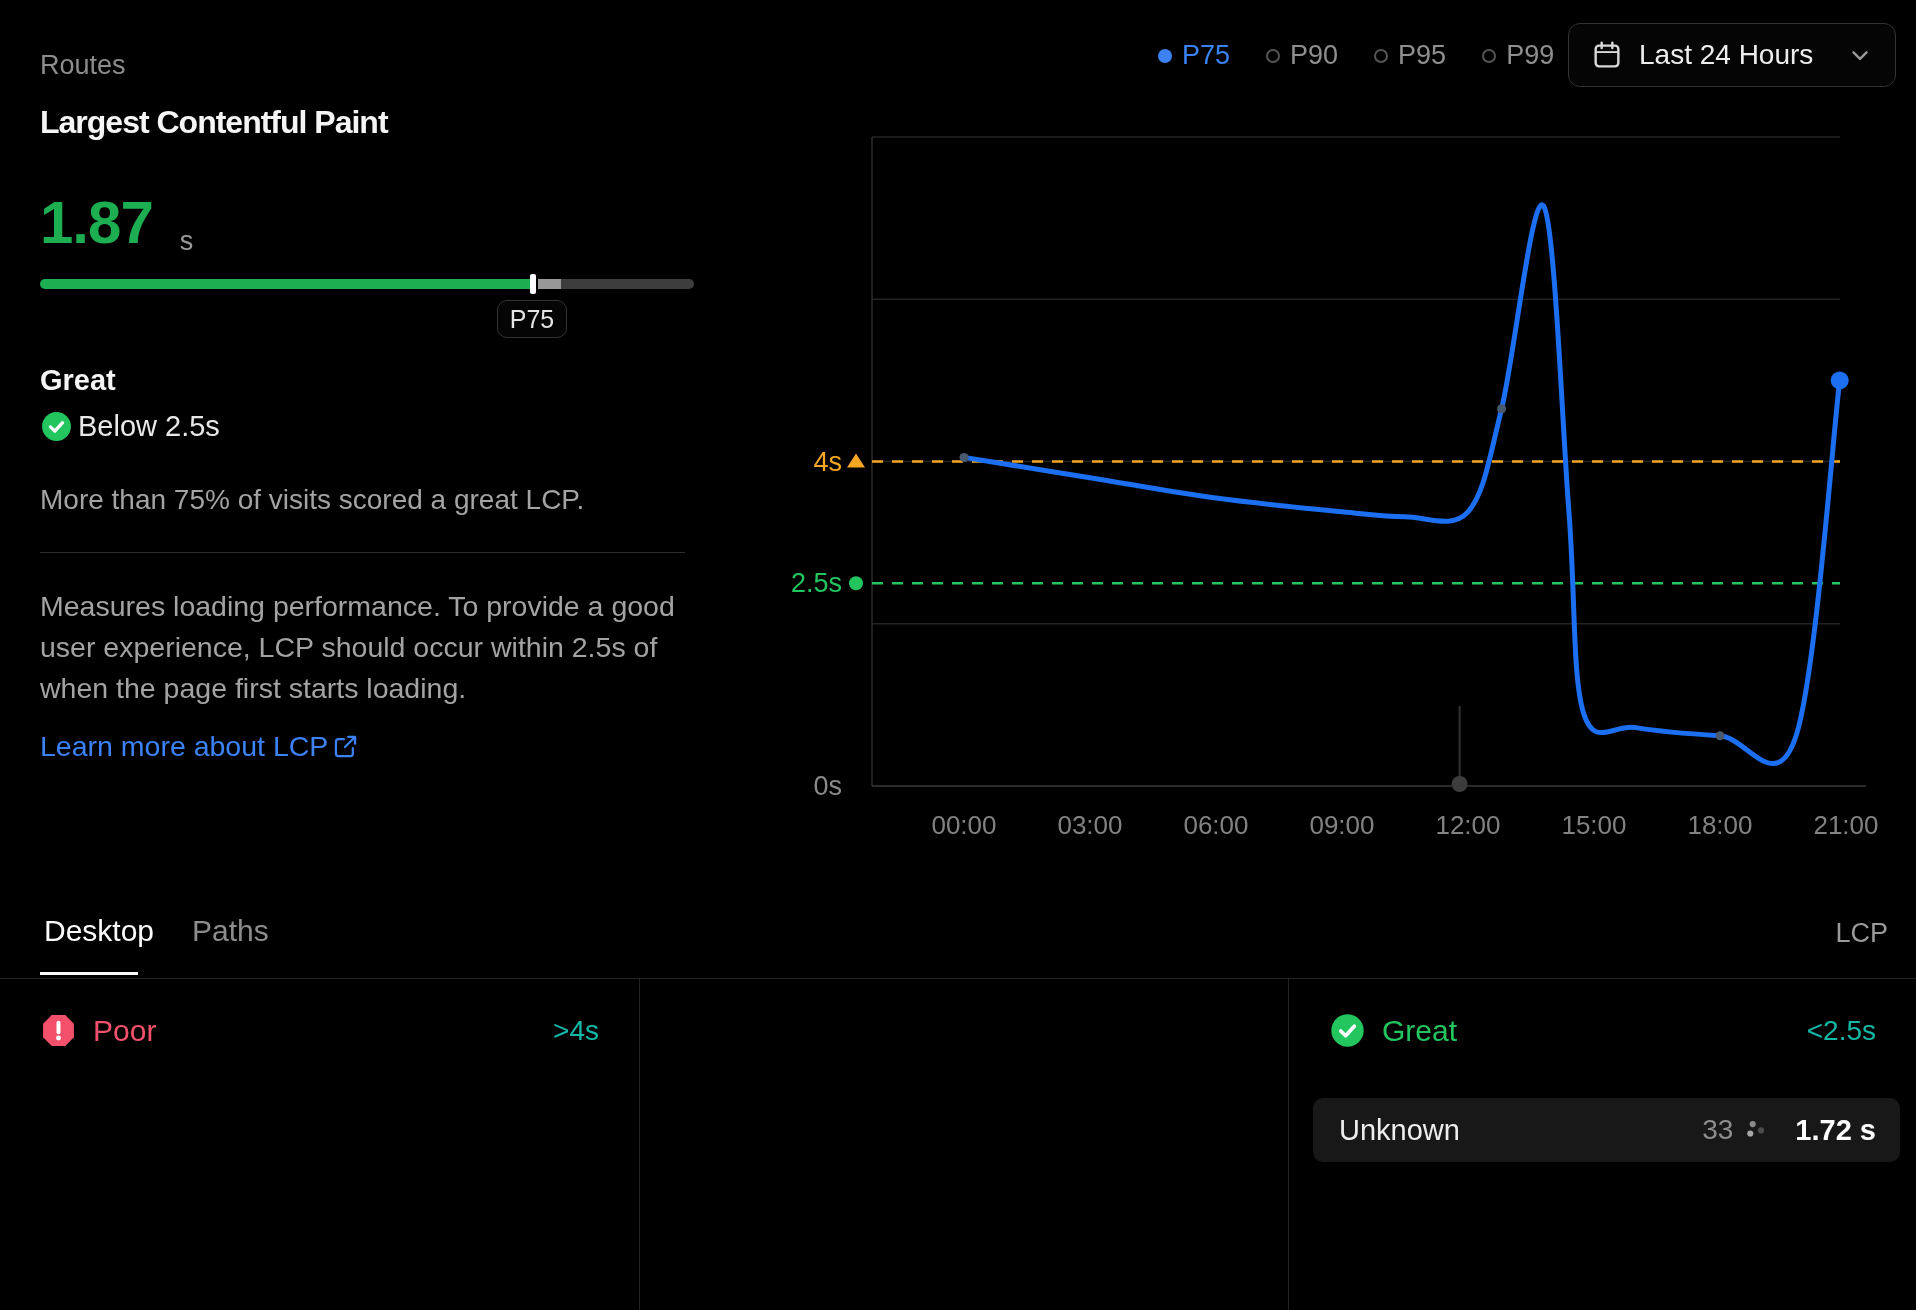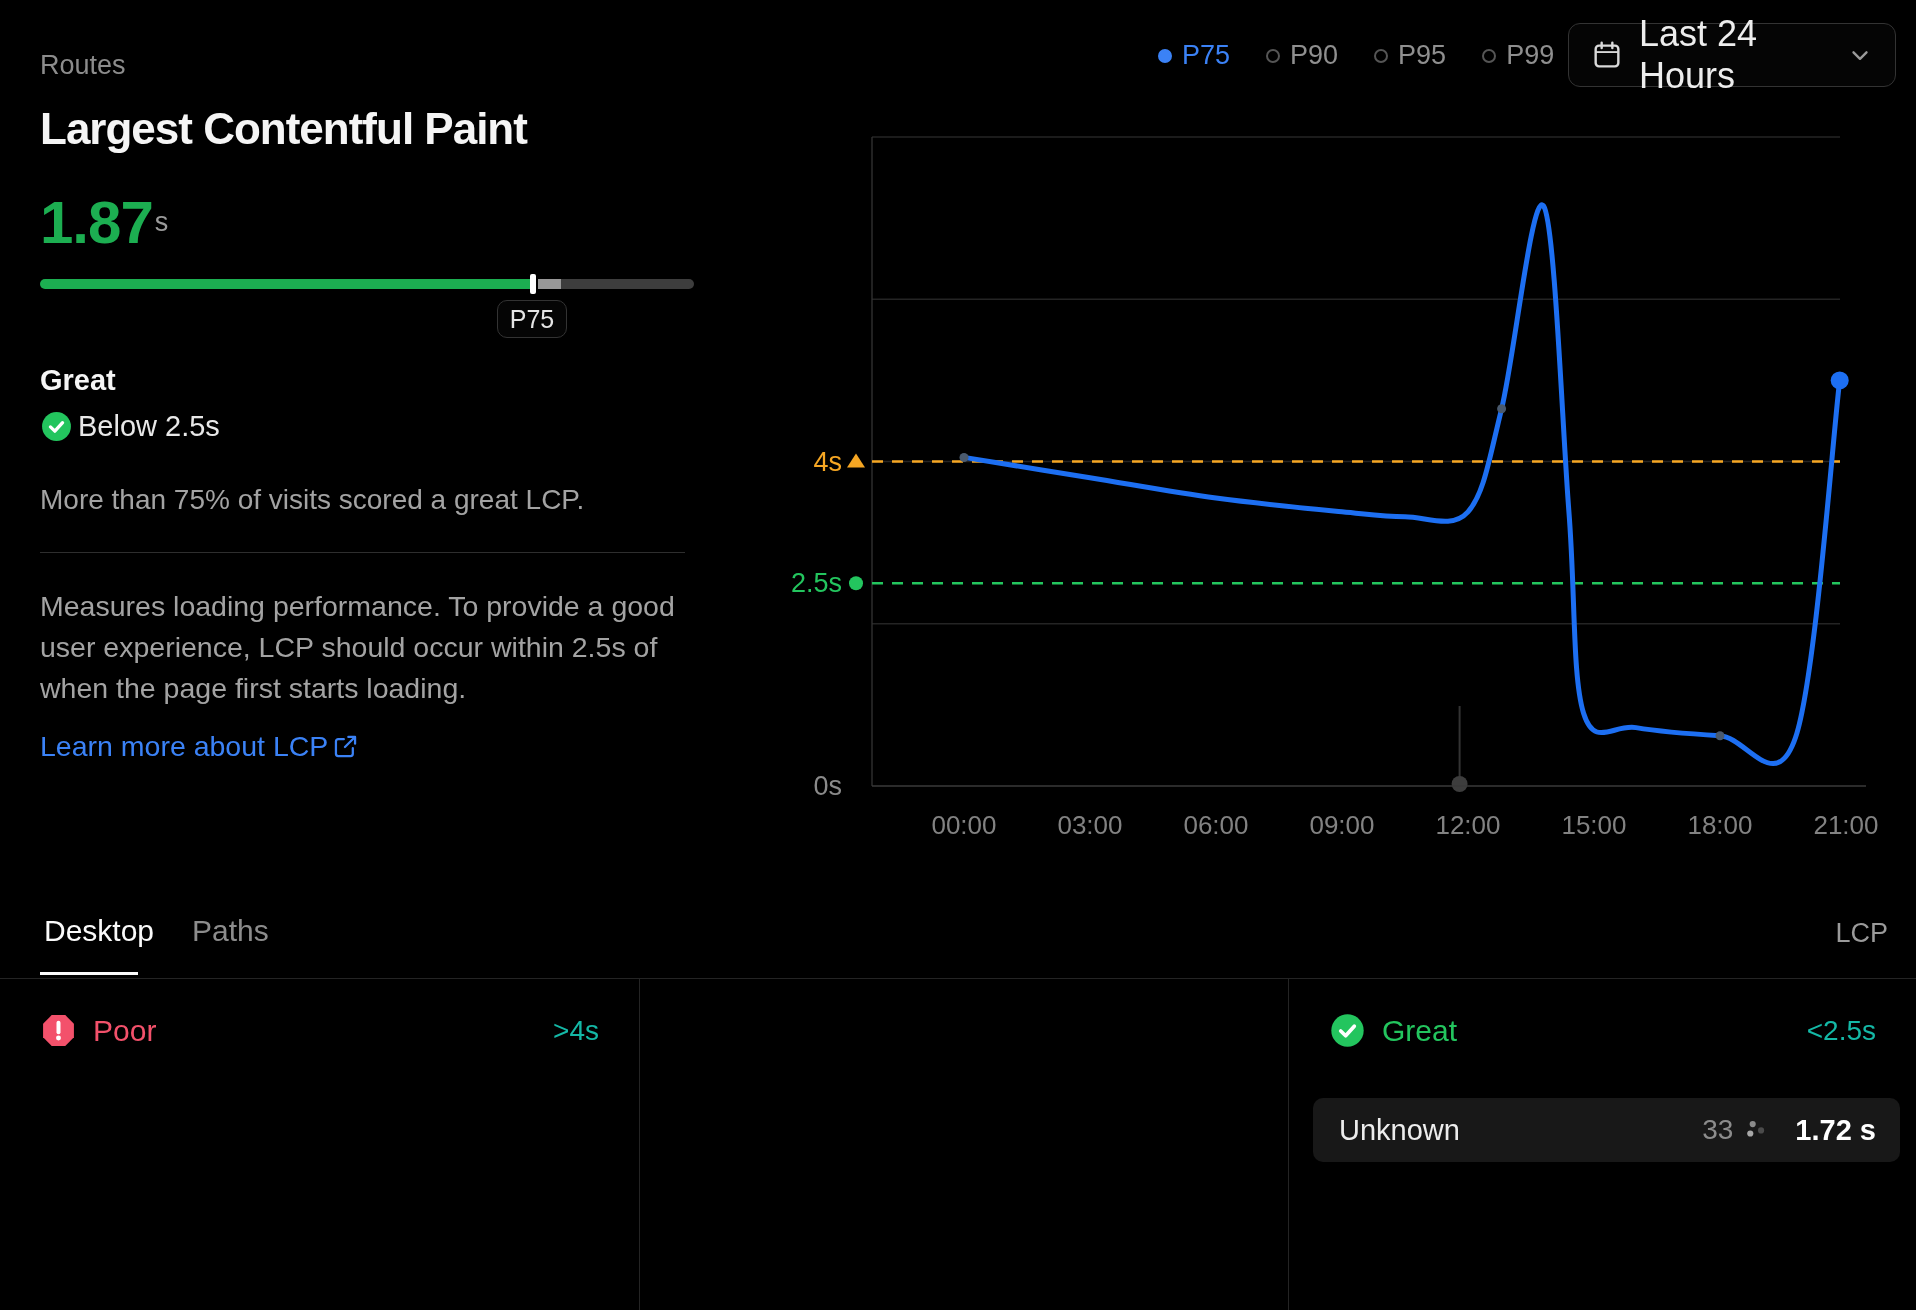--- a/index.html
+++ b/index.html
@@ -2,22 +2,22 @@
 <html style="--green: #1cae51; --green-bright: #23c55e; --orange: #f5a623; --red: #f3516b; --blue-text: #3b82f6; --bar-light: #989898; --bar-rest: #3d3d3d;"><head>
 <meta charset="utf-8">
 <style>
   * { margin:0; padding:0; box-sizing:border-box; }
   html,body { background:#000; }
   body { font-family:"Liberation Sans","DejaVu Sans",sans-serif; color:#ededed; }
   .page { position:relative; width:1916px; height:1310px; background:#000; overflow:hidden; }
 
   
   .device-label { position:absolute; left:40px; top:50px; font-size:27px; color:#8c8c8c; }
-  .page-title { position:absolute; left:40px; top:104px; font-size:44px; font-weight:bold; color:#f5f5f5; letter-spacing:-1px; }
-  .metric { position:absolute; left:40px; top:188px; display:flex; align-items:center; gap:2px; }
+  .page-title { position:absolute; left:40px; top:104px; font-size:32px; font-weight:bold; color:#f5f5f5; letter-spacing:-1px; }
+  .metric { position:absolute; left:40px; top:188px; display:flex; align-items:flex-end; gap:27px; }
   .metric-value { font-size:60px; font-weight:bold; color:var(--green); letter-spacing:-1px; }
   .metric-unit { font-size:27px; color:#9a9a9a; }
 
   .score-bar { position:absolute; left:40px; top:279px; width:654px; height:10px; }
   .seg { position:absolute; top:0; height:10px; }
   .seg-great { left:0; width:75.4%; background:var(--green); border-radius:6px 0 0 6px; }
   .seg-ni    { left:76.2%; width:3.4%; background:var(--bar-light); }
   .seg-rest  { left:79.6%; right:0; background:var(--bar-rest); border-radius:0 6px 6px 0; }
   .bar-marker { position:absolute; left:75.4%; top:-5px; width:6px; height:20px; background:#fff; border-radius:2px; transform:translateX(-50%); }
   .p75-pill { position:absolute; left:497px; top:300px; width:70px; height:38px; border:1px solid #333;
@@ -37,21 +37,21 @@
   .percentiles { position:absolute; left:1158px; top:40px; display:flex; align-items:center; gap:36px; }
   .pct-item { display:flex; align-items:center; gap:10px; cursor:pointer; }
   .pct-item .dot { width:14px; height:14px; border-radius:50%; border:2px solid #555; }
   .pct-item.active .dot { background:var(--blue-text); border-color:var(--blue-text); }
   .pct-item .pct-label { font-size:27px; color:#8f8f8f; }
   .pct-item.active .pct-label { color:var(--blue-text); }
 
   .range-button { position:absolute; left:1568px; top:23px; width:328px; height:64px; background:#050505;
                   border:1px solid #333; border-radius:12px; display:flex; align-items:center;
                   padding:0 22px; gap:16px; cursor:pointer; }
-  .range-label { font-size:36px; color:#ededed; flex:1; }
+  .range-label { font-size:28px; color:#ededed; flex:1; }
 
   
   #chart { position:absolute; left:780px; top:130px; }
 
   
   .tab-routes { position:absolute; left:44px; top:914px; font-size:30px; color:#fafafa; cursor:pointer; }
   .tab-underline { position:absolute; left:40px; top:972px; width:98px; height:3px; background:#fafafa; }
   .tab-paths { position:absolute; left:192px; top:914px; font-size:30px; color:#8c8c8c; cursor:pointer; }
   .metric-tag { position:absolute; right:28px; top:918px; font-size:27px; color:#9a9a9a; }
   .section-divider { position:absolute; left:0; top:978px; width:1916px; height:1px; background:#242424; }

